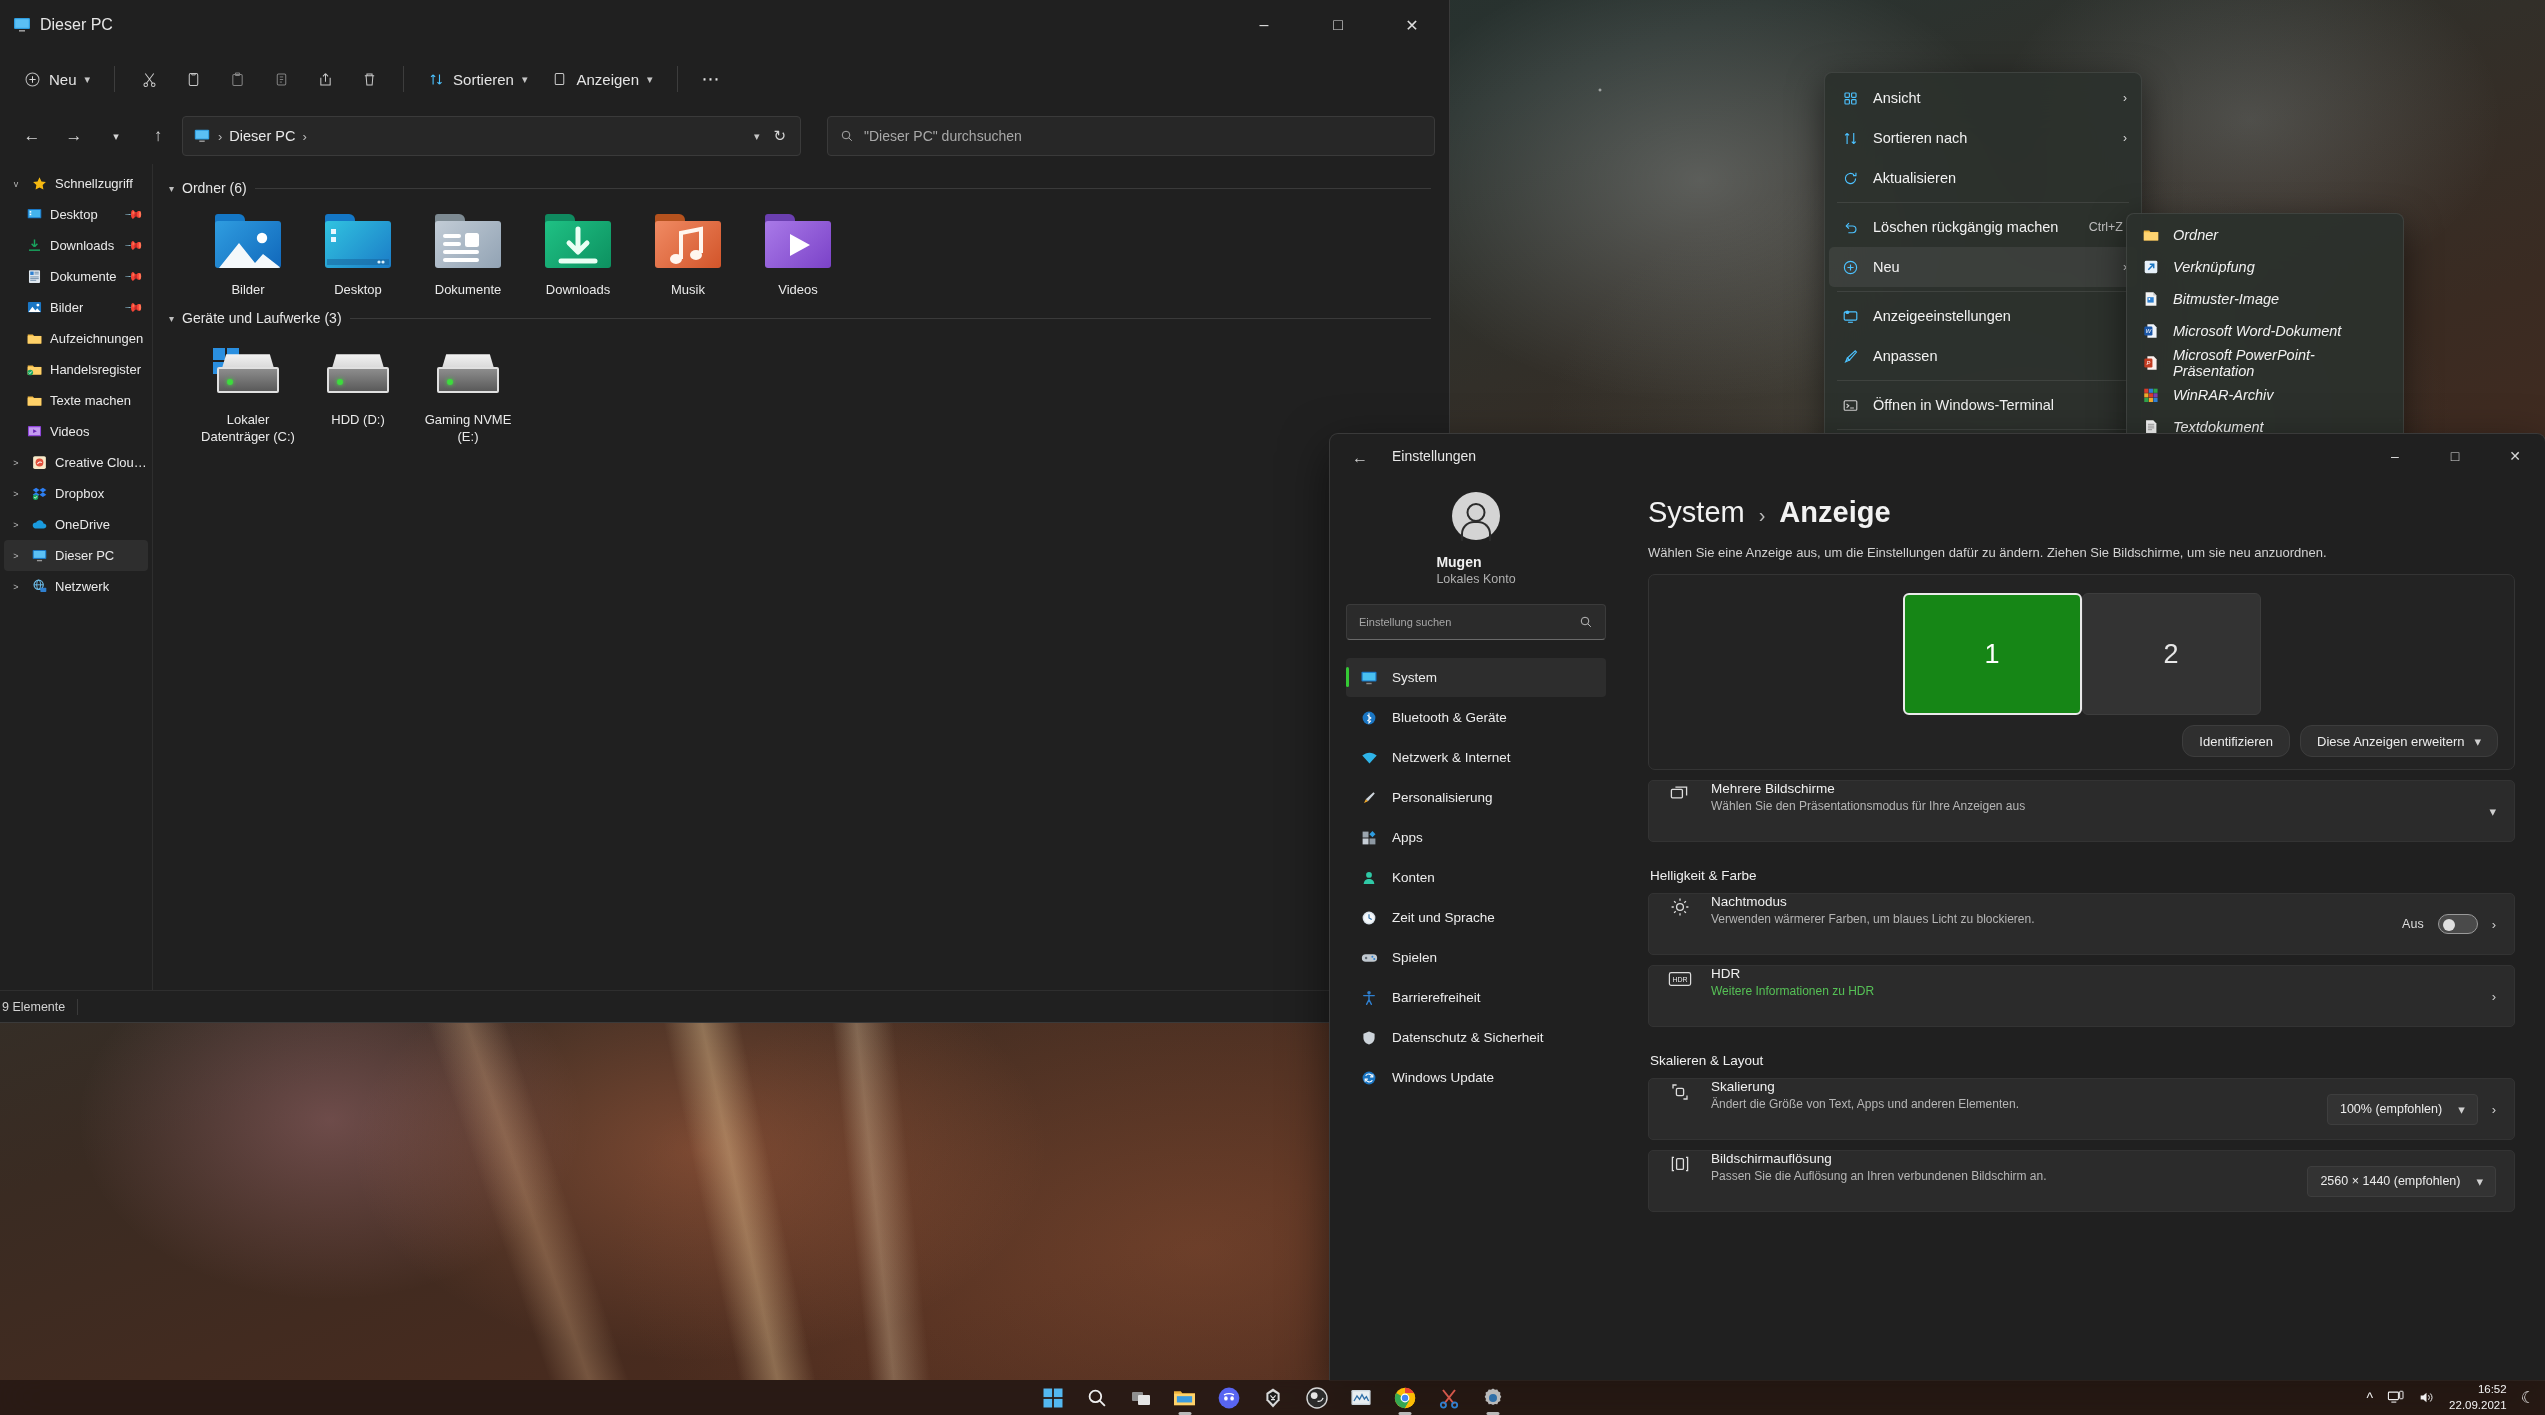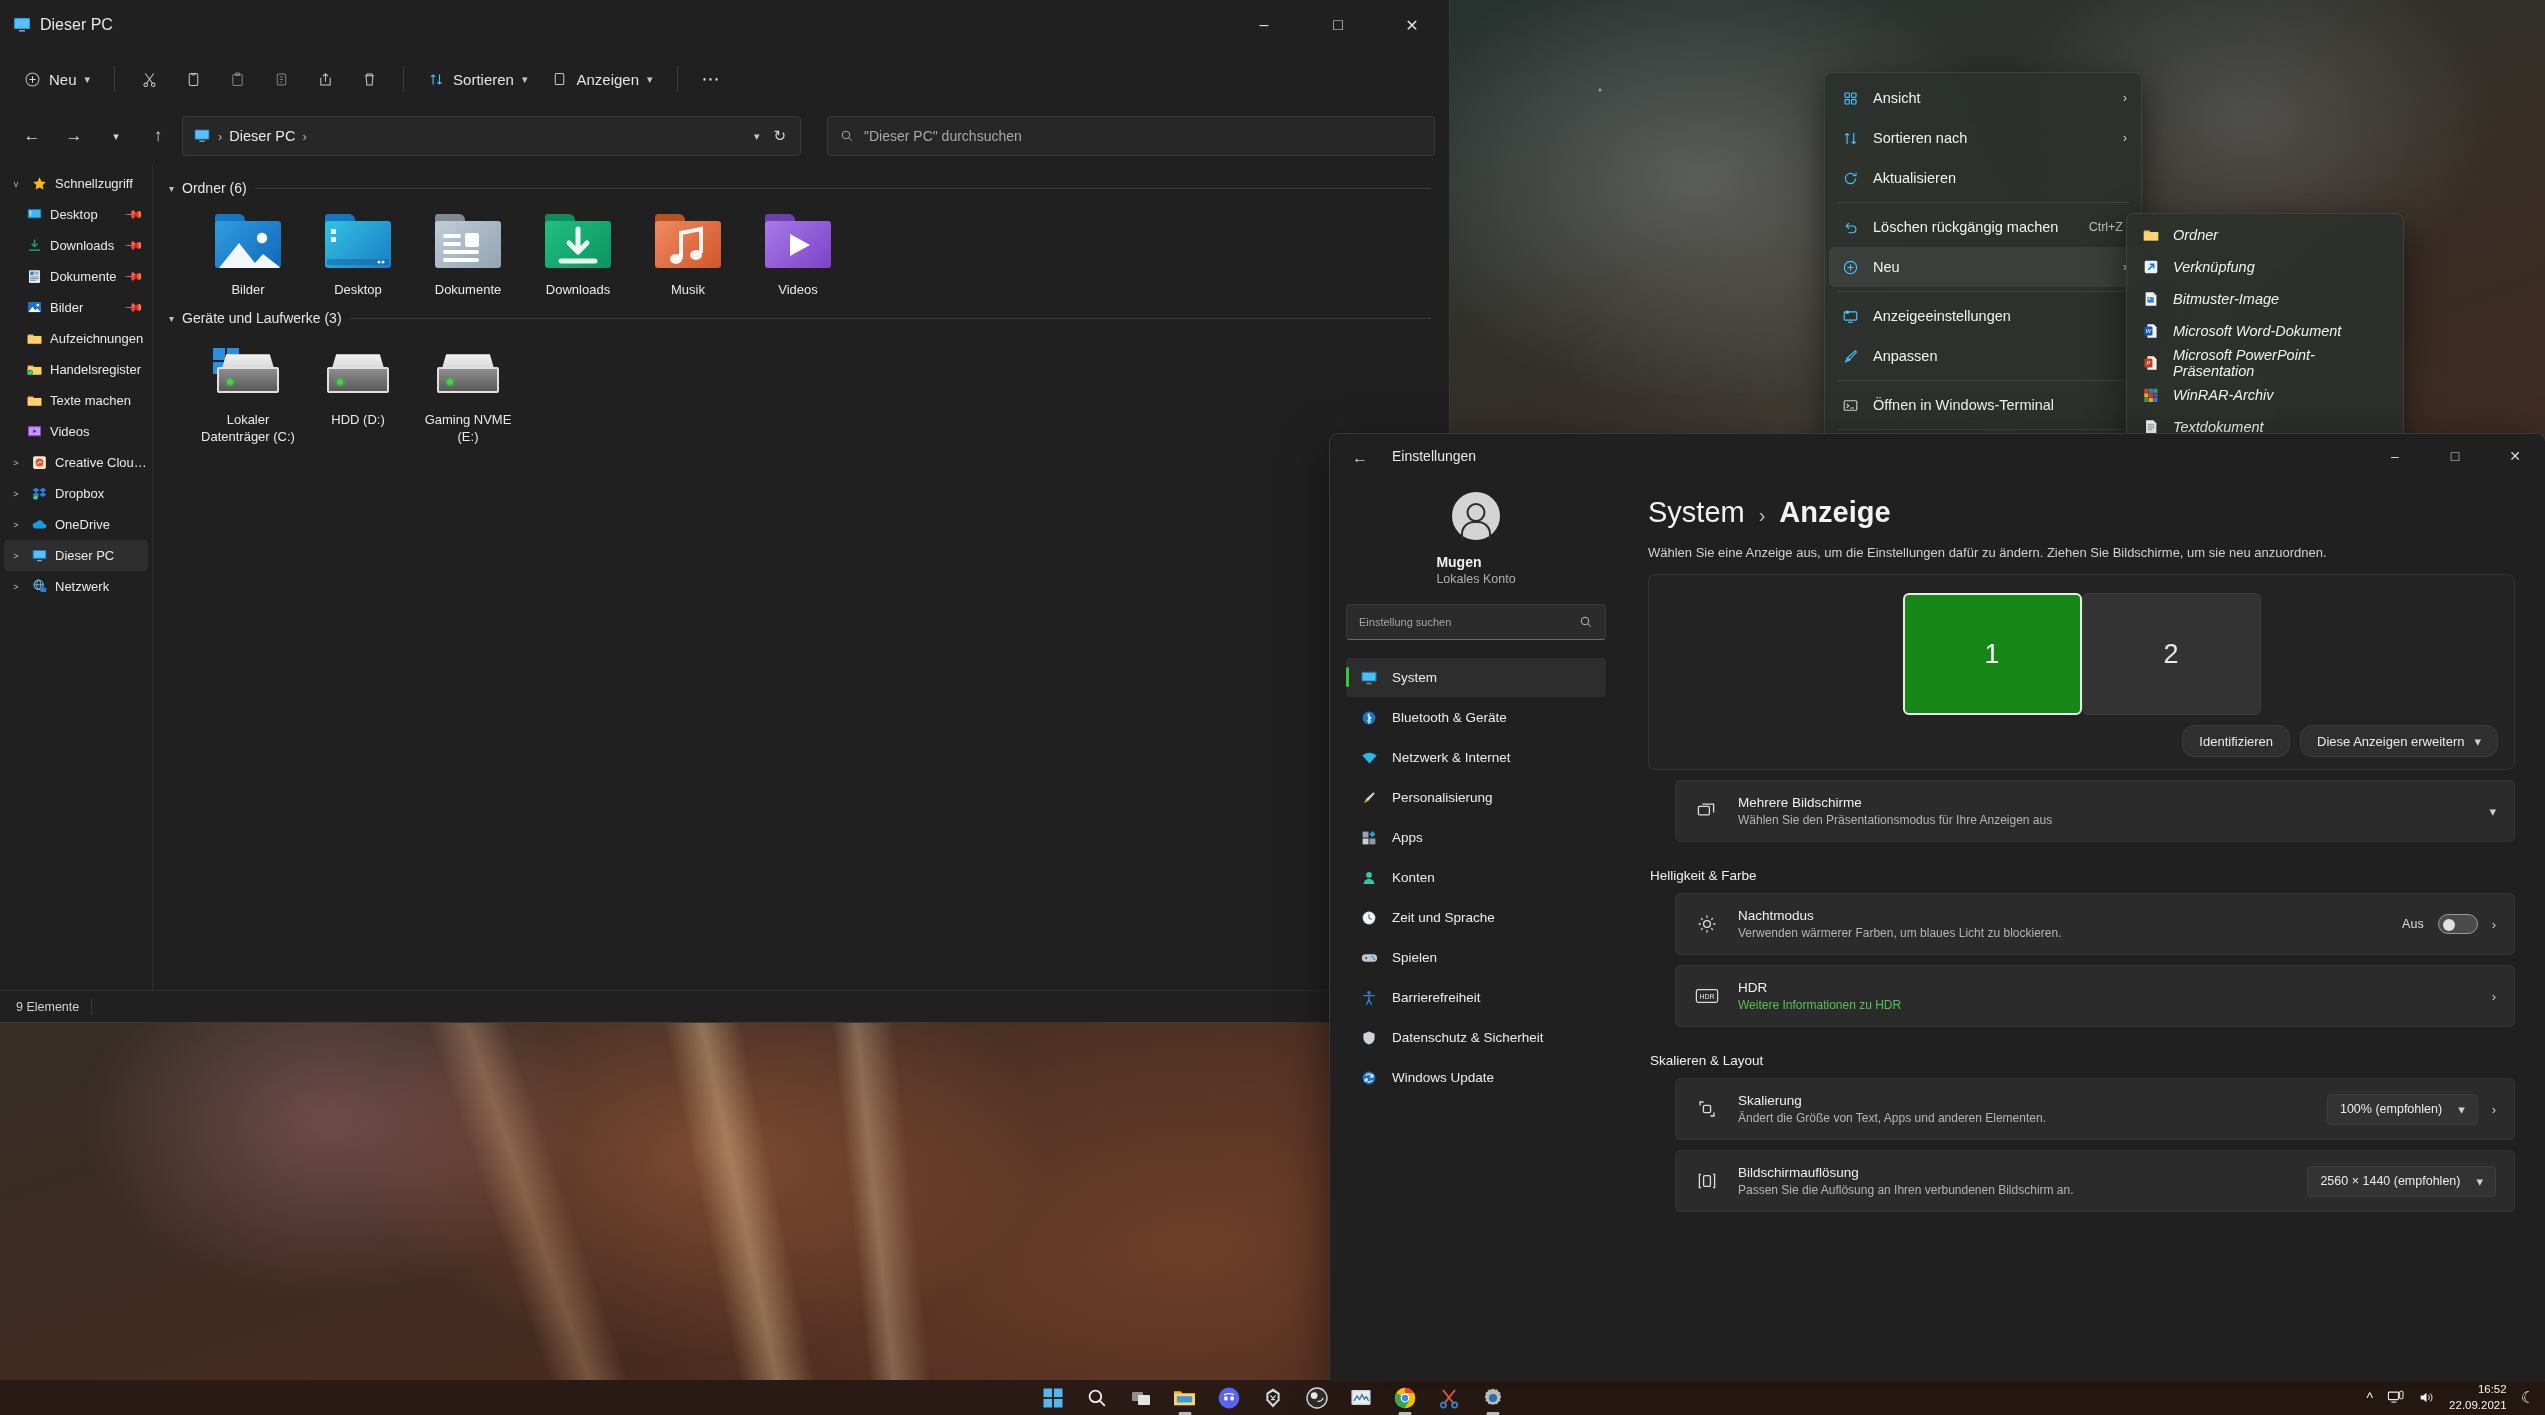--- a/index.html
+++ b/index.html
@@ -106,21 +106,21 @@
                background:linear-gradient(#f2f2f2,#d9d9d9); clip-path:polygon(8% 0,92% 0,100% 100%,0 100%);}
   .drive .front{ position:absolute; left:0; top:13px; width:62px; height:26px; border-radius:2px;
                  background:linear-gradient(#8d8d8d,#5a5a5a); border:2px solid #e0e0e0;}
   .drive .led{ position:absolute; left:8px; top:10px; width:6px; height:6px; border-radius:50%;
                background:#3ddb3d; box-shadow:0 0 4px #3ddb3d;}
   .winlogo{ position:absolute; left:-4px; top:-6px; width:26px; height:26px;
             display:grid; grid-template-columns:1fr 1fr; grid-template-rows:1fr 1fr; gap:2px;}
   .winlogo span{ background:#2a8fe0; }
 
   .exp-status{ height:32px; border-top:1px solid #2e2e2e; display:flex; align-items:center;
-               padding-left:16px; gap:12px; font-size:12.5px; color:#d2d2d2;}
+               padding-left:2px; gap:12px; font-size:12.5px; color:#d2d2d2;}
   .status-sep{ width:1px; height:16px; background:#3a3a3a;}
 
   
   #ctxmenu{
     position:absolute; left:1824px; top:72px; width:318px;
     background:rgba(43,48,44,0.93); backdrop-filter:blur(28px);
     border:1px solid rgba(255,255,255,0.09); border-radius:8px;
     padding:5px 4px; box-shadow:0 10px 34px rgba(0,0,0,.5);
     font-size:14.5px; color:#f2f2f2;
   }
@@ -186,21 +186,21 @@
   .monitors{ display:flex; justify-content:center; align-items:center; gap:0px; padding-top:18px;}
   .mon{ width:179px; height:122px; border-radius:6px; display:flex; align-items:center; justify-content:center;
         font-size:27px; color:#fff;}
   .mon1{ background:#168616; border:2px solid #eaeaea;}
   .mon2{ background:#333333; border:1px solid #3d3d3d; color:#e8e8e8;}
   .mon-actions{ position:absolute; right:16px; bottom:12px; display:flex; gap:10px;}
   .btn{ height:32px; background:#2f2f2f; border:1px solid #3d3d3d; border-radius:12px;
         display:flex; align-items:center; gap:10px; padding:0 16px; font-size:13px; color:#ececec;}
 
   .card{ background:#2b2b2b; border:1px solid #333; border-radius:5px; height:62px;
-         display:flex; align-items:center; padding:0 18px; gap:18px; margin-top:10px;margin-left:27px;}
+         display:flex; padding:0 18px; gap:18px; margin-top:10px;}
   .card-ico{ width:26px; height:26px; flex:0 0 26px; display:flex; align-items:center; justify-content:center; color:#e0e0e0;}
   .card-txt{ flex:1;}
   .card-t{ font-size:13.5px; color:#f0f0f0;}
   .card-s{ font-size:12px; color:#b5b5b5; margin-top:3px;}
   .card-s.link{ color:#56c156;}
   .card-right{ display:flex; align-items:center; gap:14px;}
   .chev{ font-size:13px; color:#cfcfcf;}
   .sec-head{ font-size:13.5px; color:#f0f0f0; margin:26px 0 6px 2px;}
   .toggle{ width:40px; height:20px; border-radius:10px; background:#4a4a4a; border:1px solid #9a9a9a;
            position:relative; flex:0 0 40px;}

